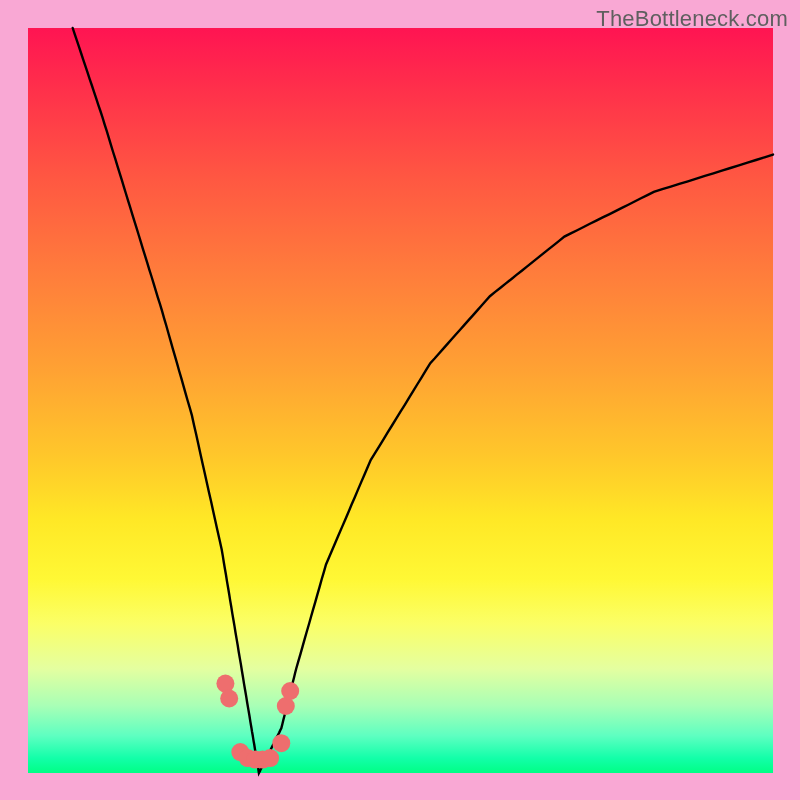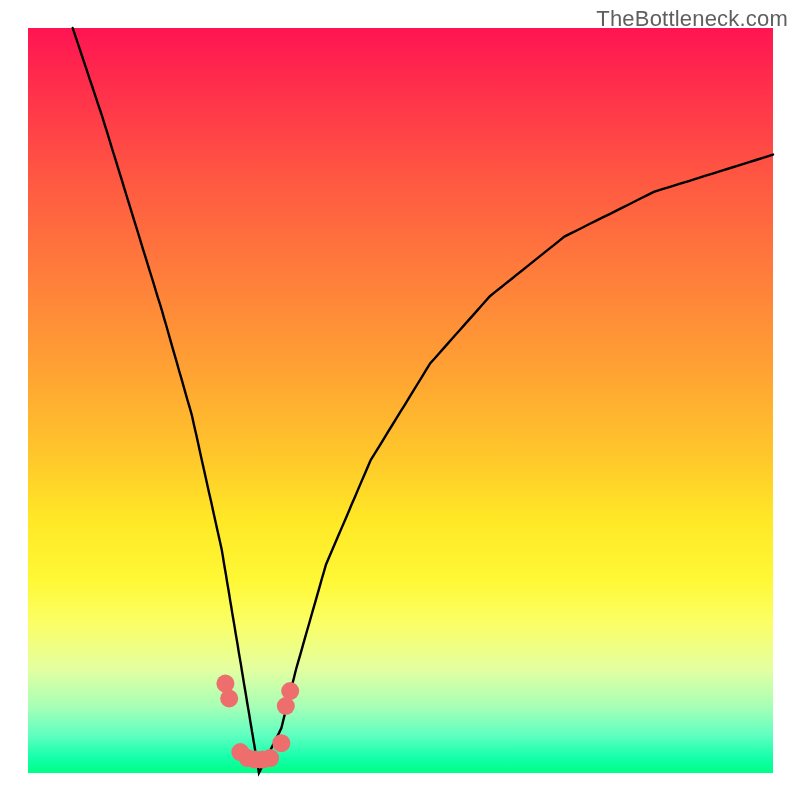--- a/index.html
+++ b/index.html
@@ -9,21 +9,21 @@
     height: 800px;
     overflow: hidden;
     background: #000;
     font-family: Arial, Helvetica, sans-serif;
   }
   .frame {
     position: absolute;
     left: 0; top: 0;
     width: 800px;
     height: 800px;
-    background: #ffffff;
+    background: #f9a8d4;
   }
   .watermark {
     position: absolute;
     top: 6px;
     right: 12px;
     color: #5f5f5f;
     font-size: 22px;
     font-weight: 400;
     letter-spacing: 0.2px;
     z-index: 50;

